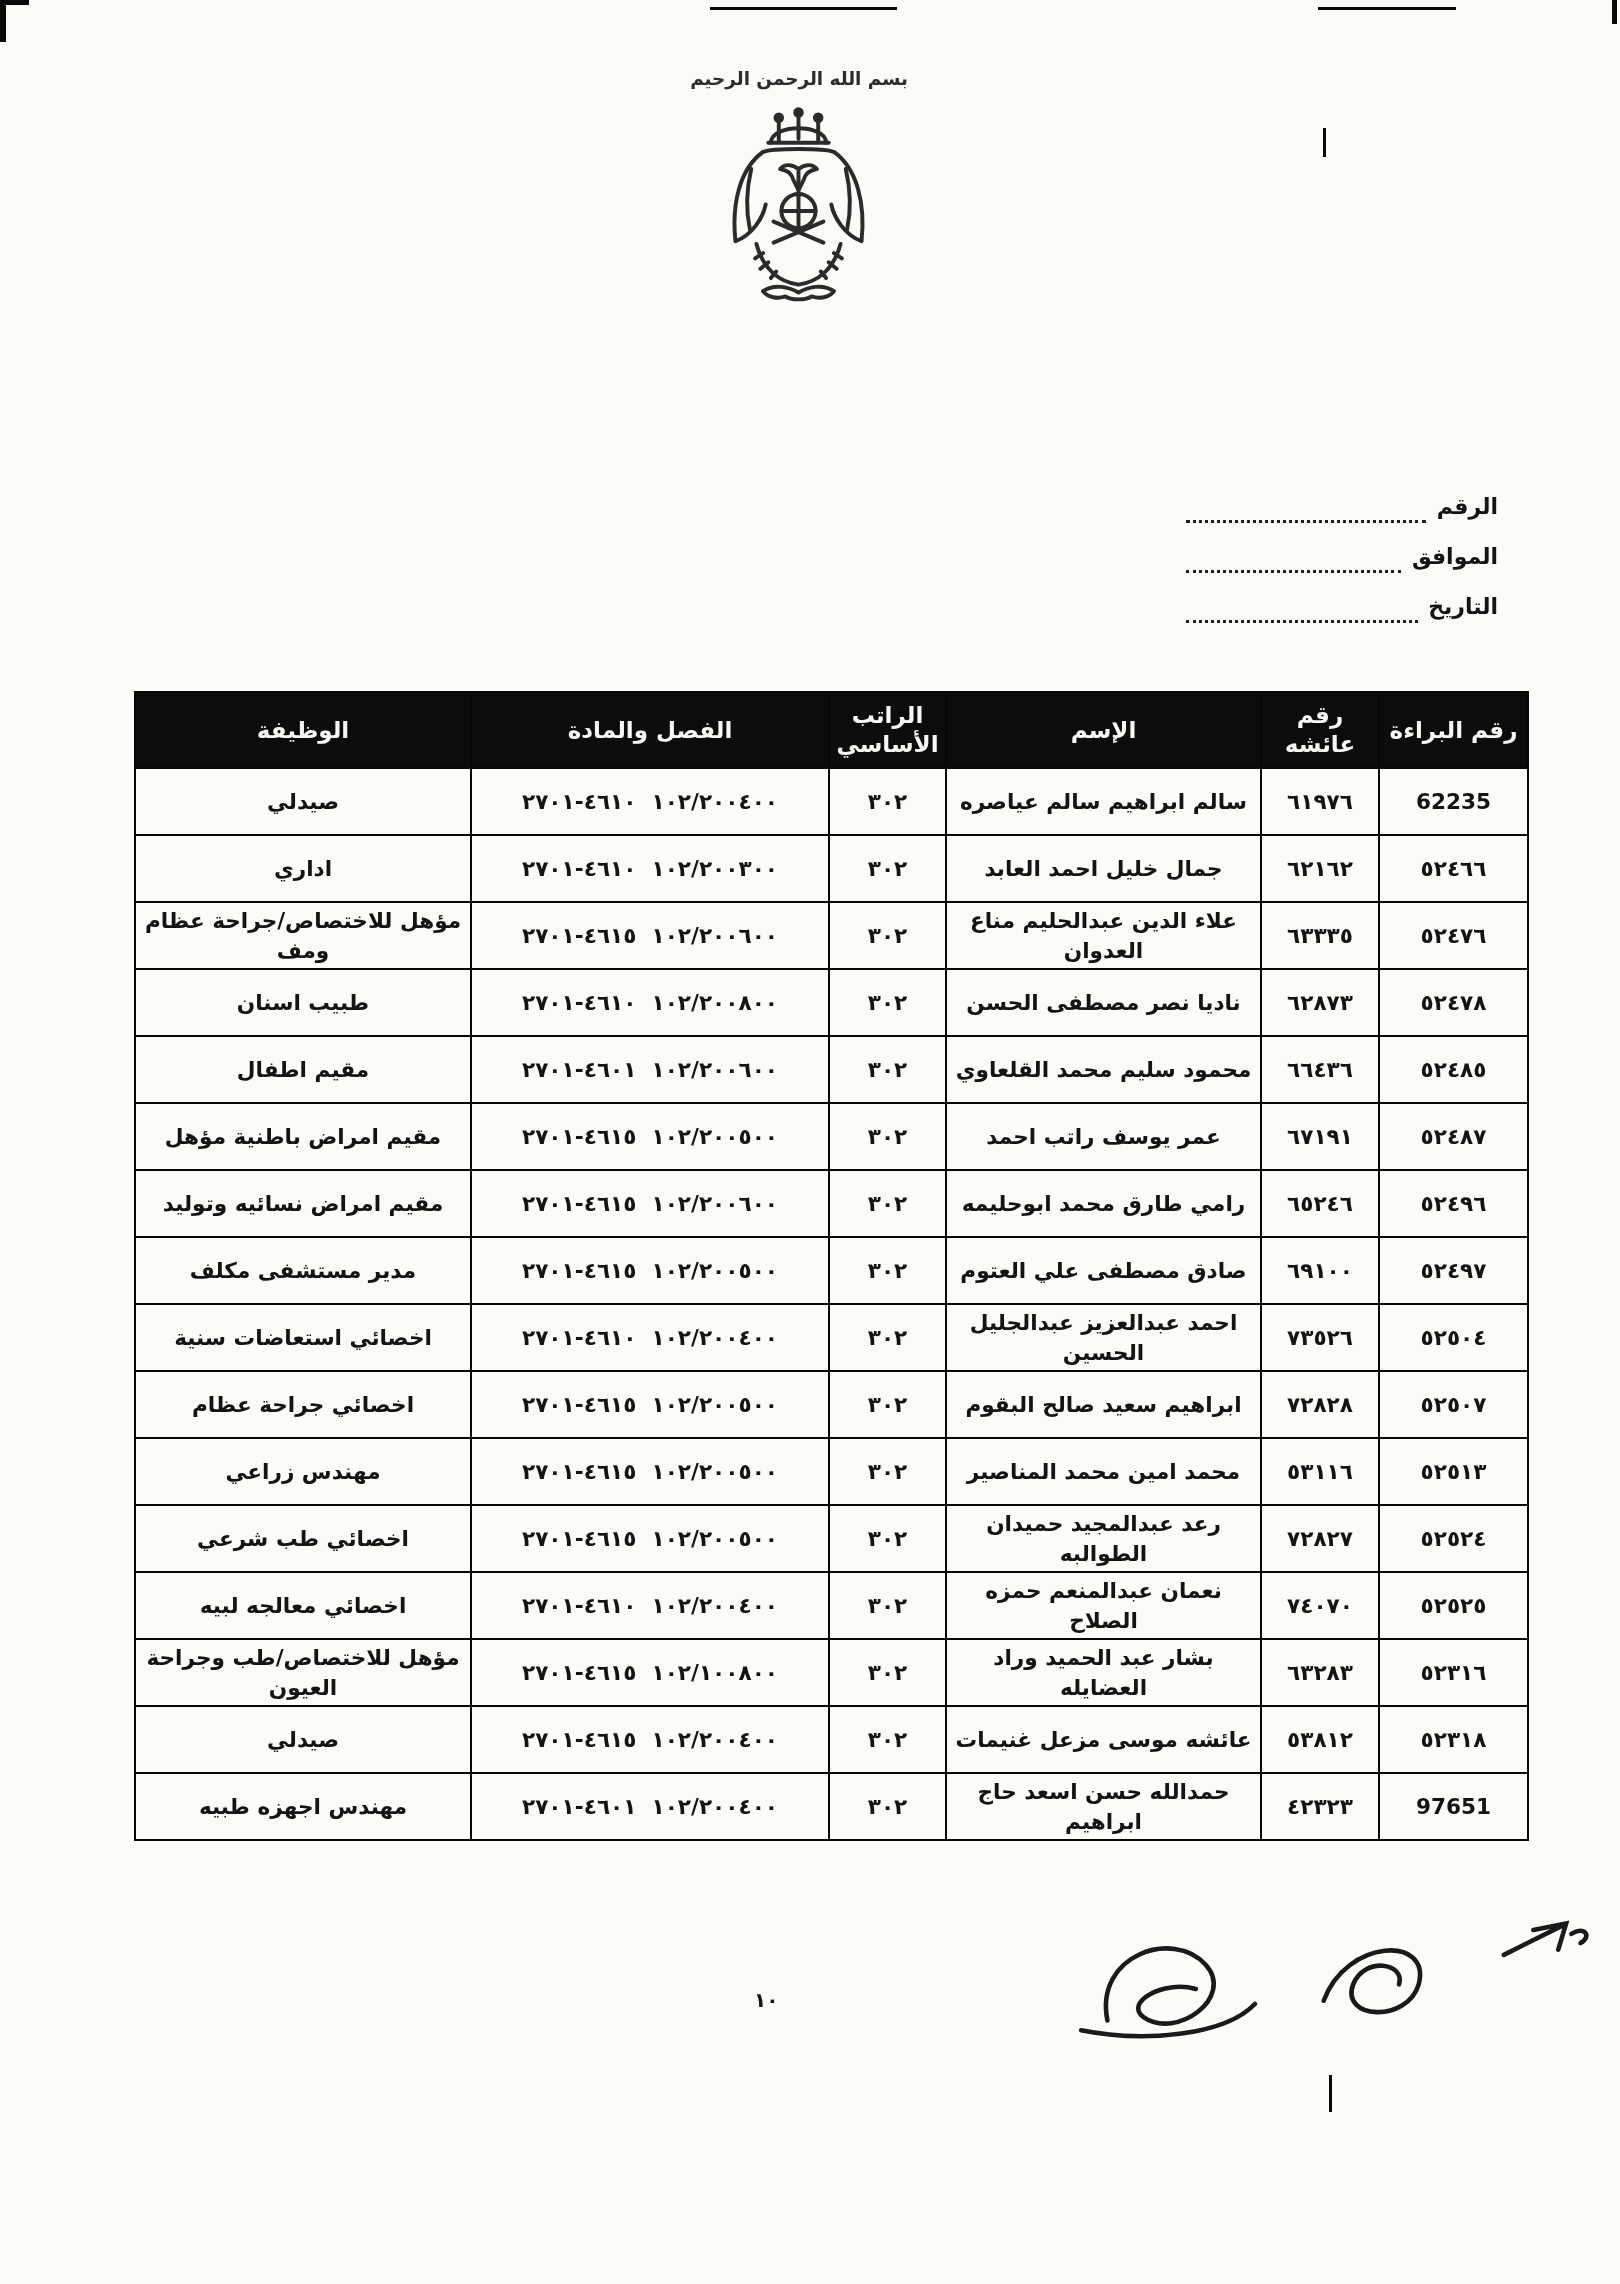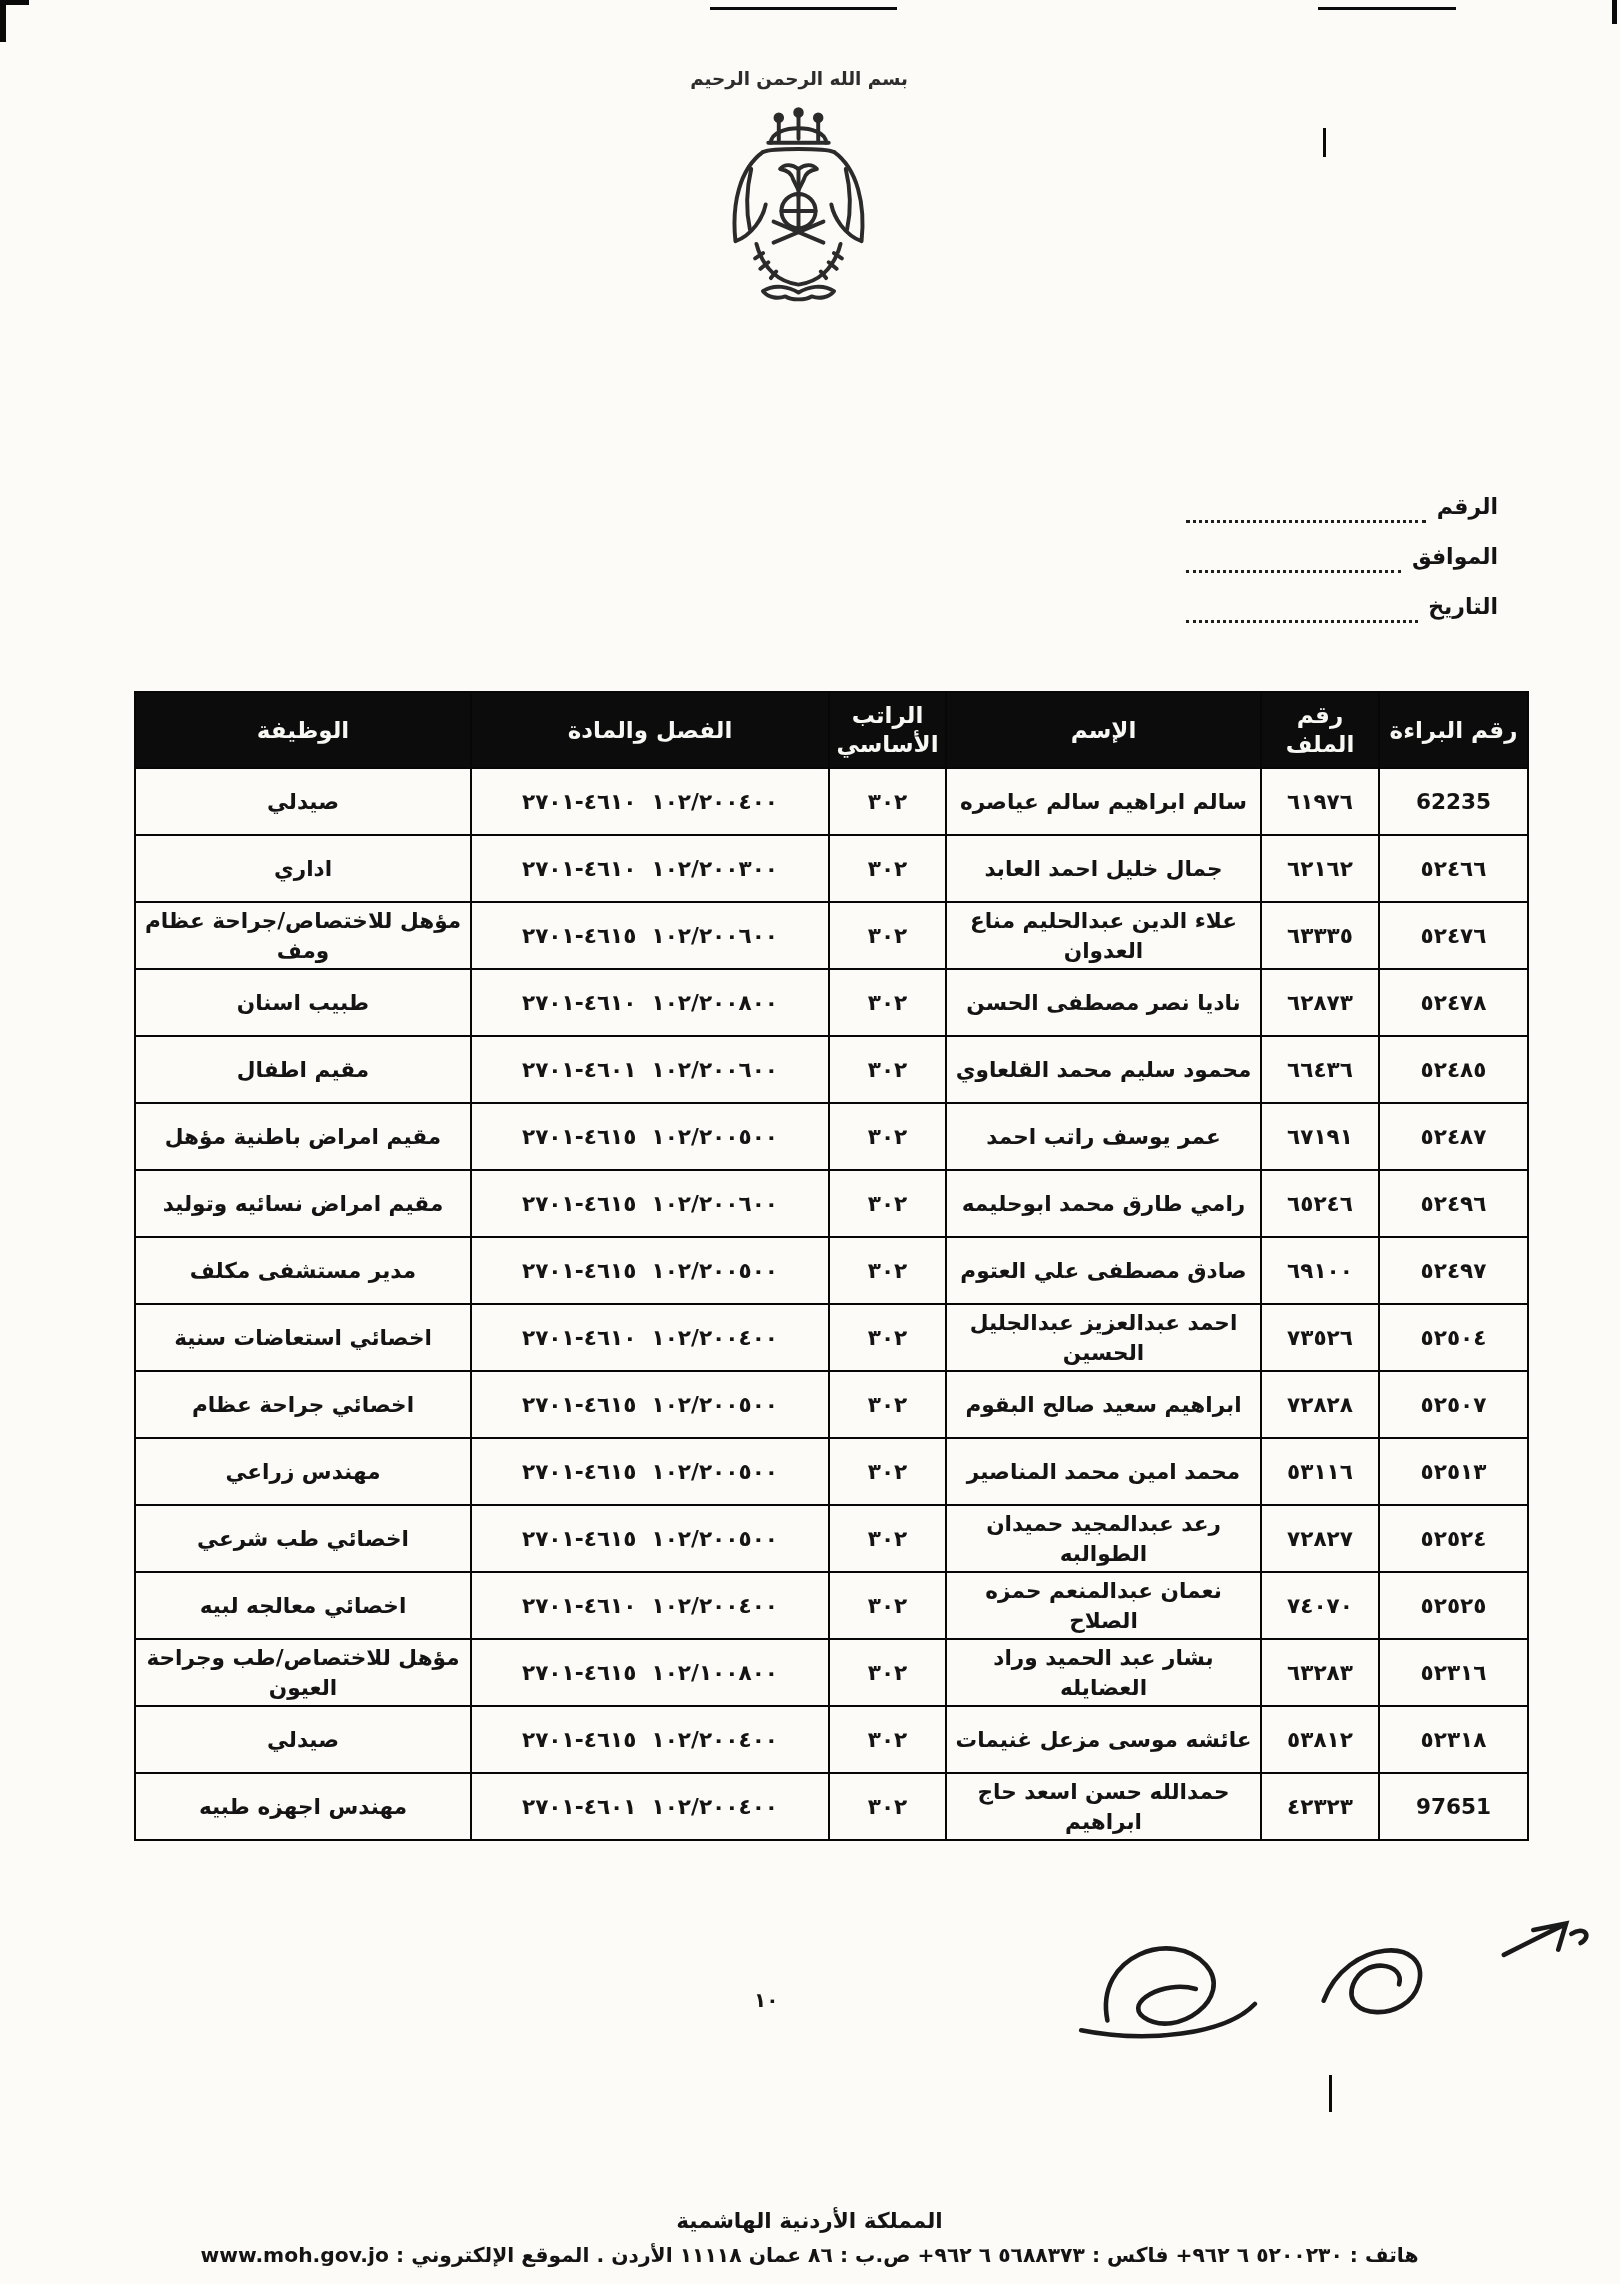--- a/index.html
+++ b/index.html
@@ -142,21 +142,21 @@
       <col style="width:149px">
       <col style="width:118px">
       <col style="width:315px">
       <col style="width:117px">
       <col style="width:358px">
       <col style="width:336px">
     </colgroup>
     <thead>
       <tr>
         <th>رقم البراءة</th>
-        <th>رقم الملف</th>
+        <th>رقم عائشه</th>
         <th>الإسم</th>
         <th>الراتب الأساسي</th>
         <th>الفصل والمادة</th>
         <th>الوظيفة</th>
       </tr>
     </thead>
     <tbody id="roster-body">
     <tr>
       <td class="c-decree">62235</td>
       <td class="c-file">٦١٩٧٦</td>
@@ -310,19 +310,15 @@
       <g fill="none" stroke="#1a1a1a" stroke-width="7" stroke-linecap="round">
         <path d="M150 170 C130 70 250 30 300 85 C345 135 255 200 205 165 C175 143 235 108 285 122"></path>
         <path d="M110 185 C210 205 330 192 375 145"></path>
         <path d="M480 140 C515 45 645 40 625 115 C607 175 505 168 525 115 C542 72 605 82 595 115"></path>
         <path d="M755 70 L845 25 M800 32 L850 22 L838 62"></path>
         <path d="M858 38 C878 25 890 42 872 52"></path>
       </g>
     </svg>
   </div>
 
-  <div class="footer">
-    <div class="kingdom">المملكة الأردنية الهاشمية</div>
-    <div class="contact">هاتف : ٥٢٠٠٢٣٠ ٦ ٩٦٢+ فاكس : ٥٦٨٨٣٧٣ ٦ ٩٦٢+ ص.ب : ٨٦ عمان ١١١١٨ الأردن . الموقع الإلكتروني : www.moh.gov.jo</div>
-  </div>
 
 </div>
 
 
 </body></html>

